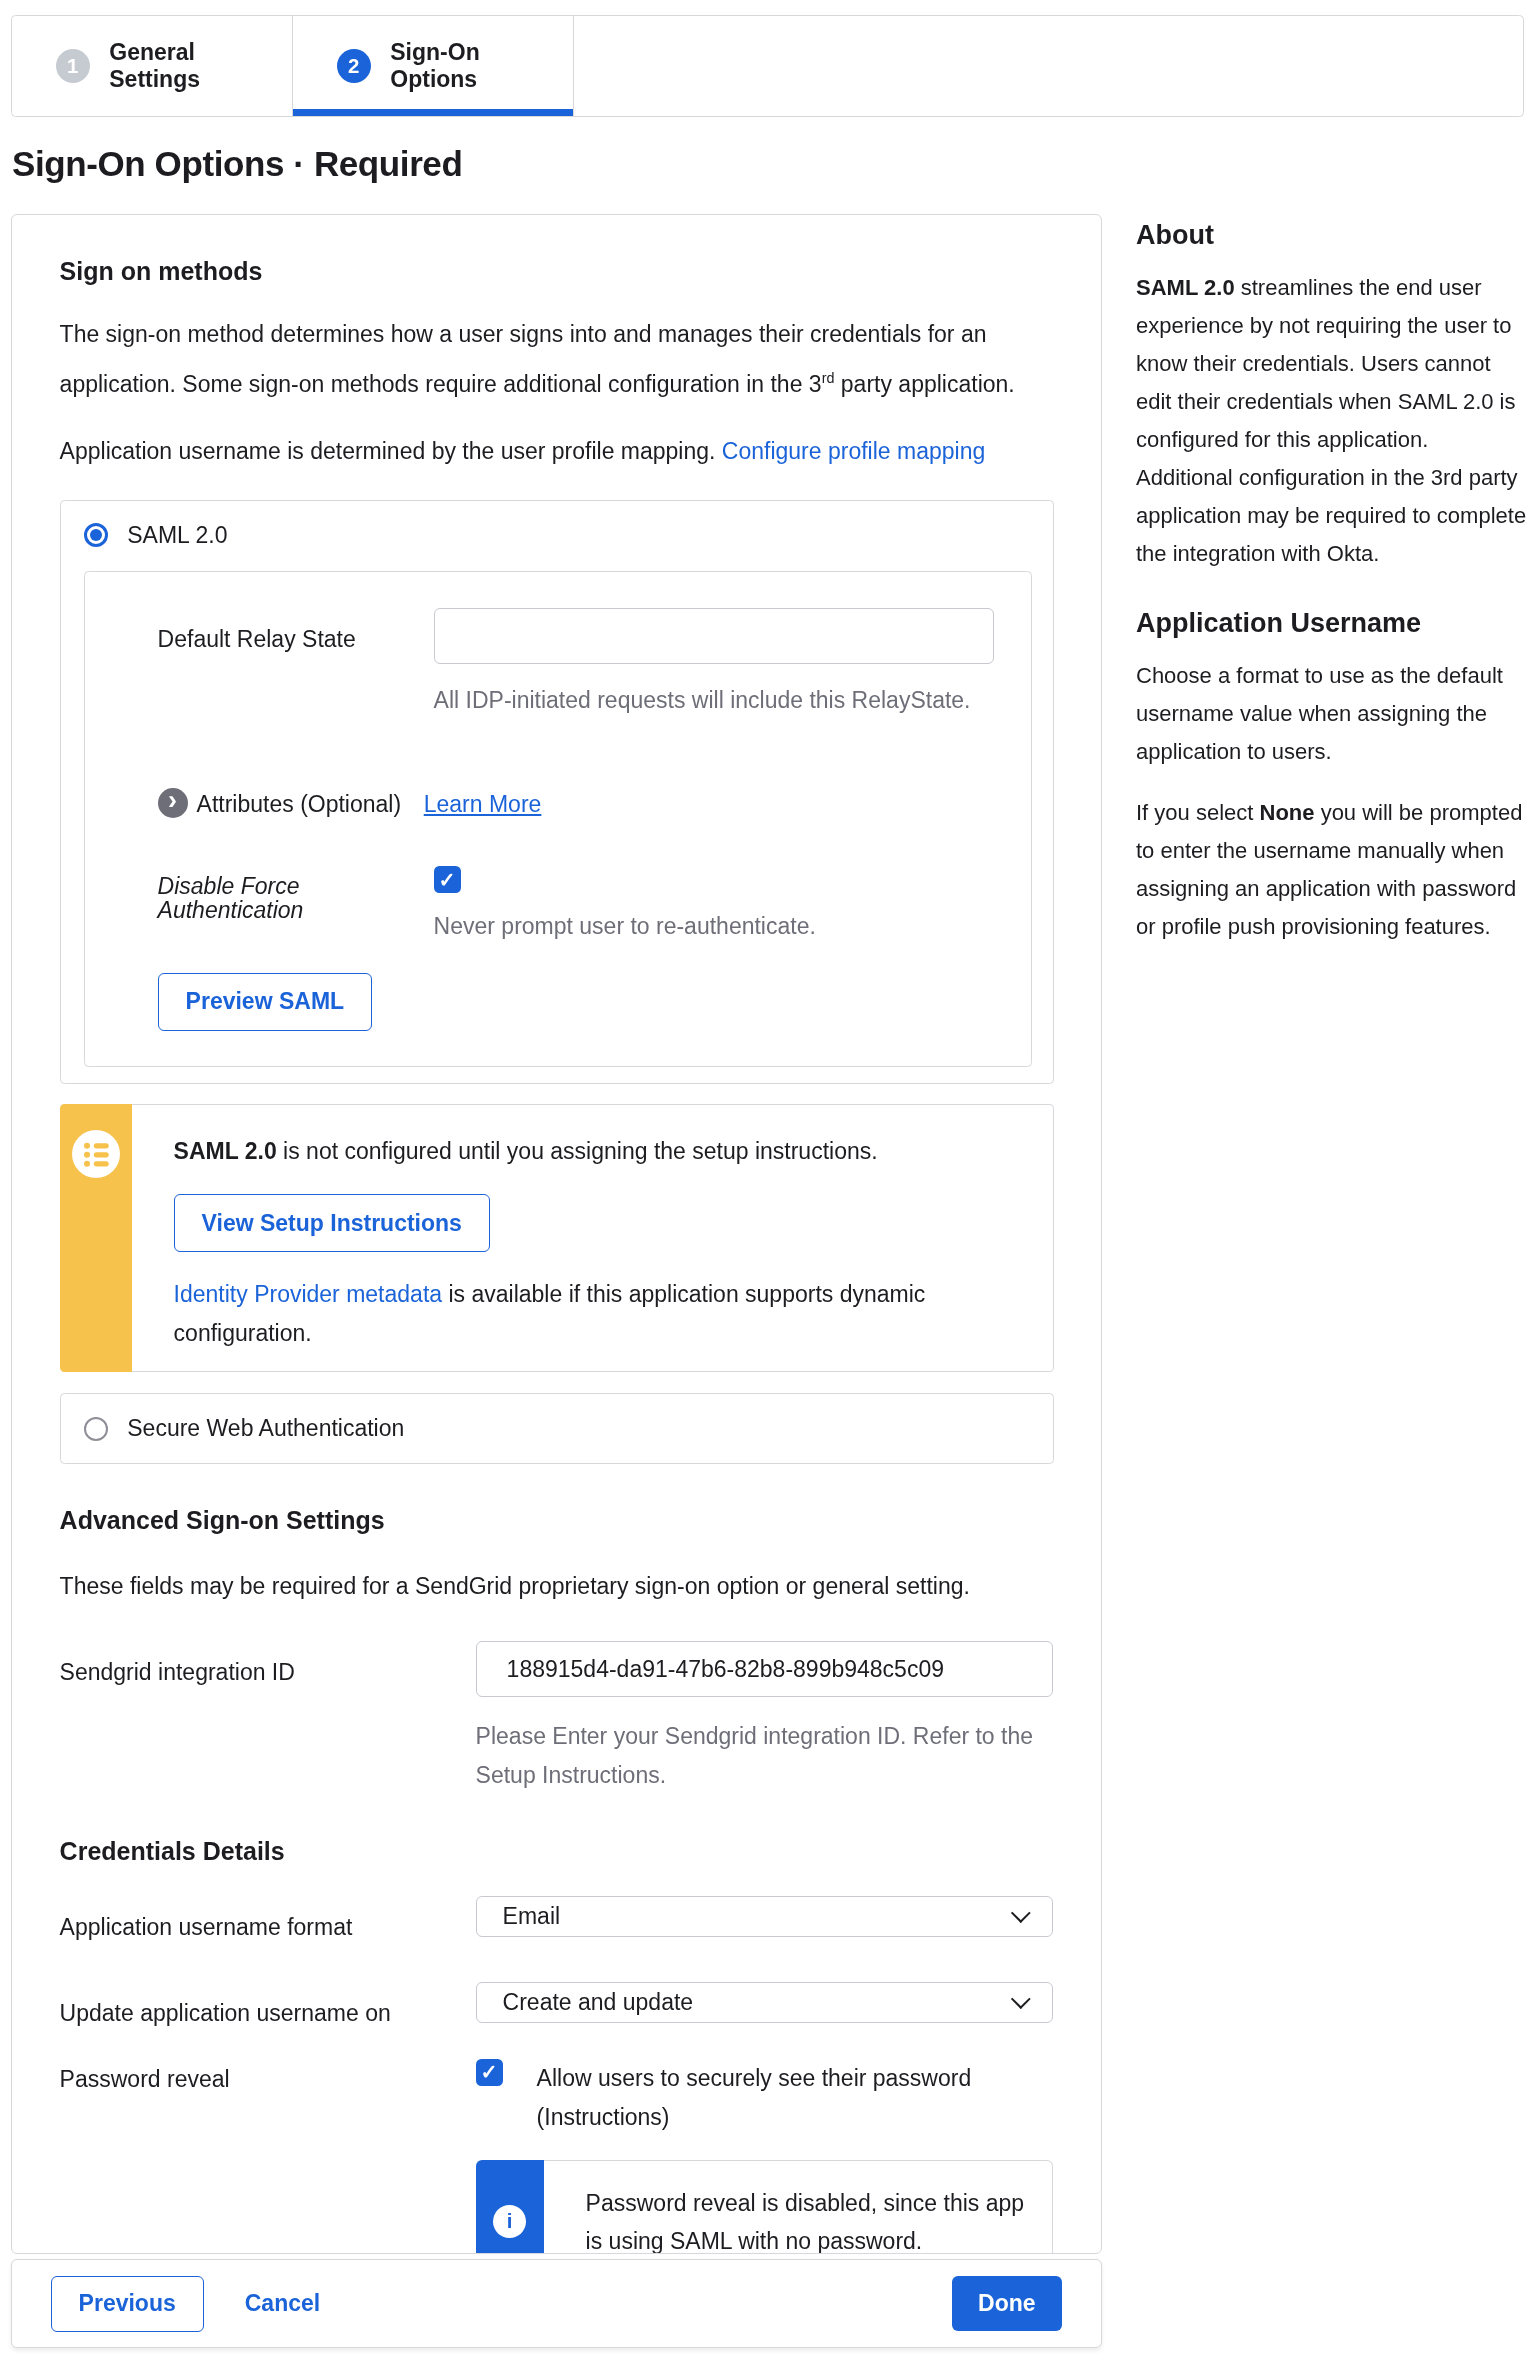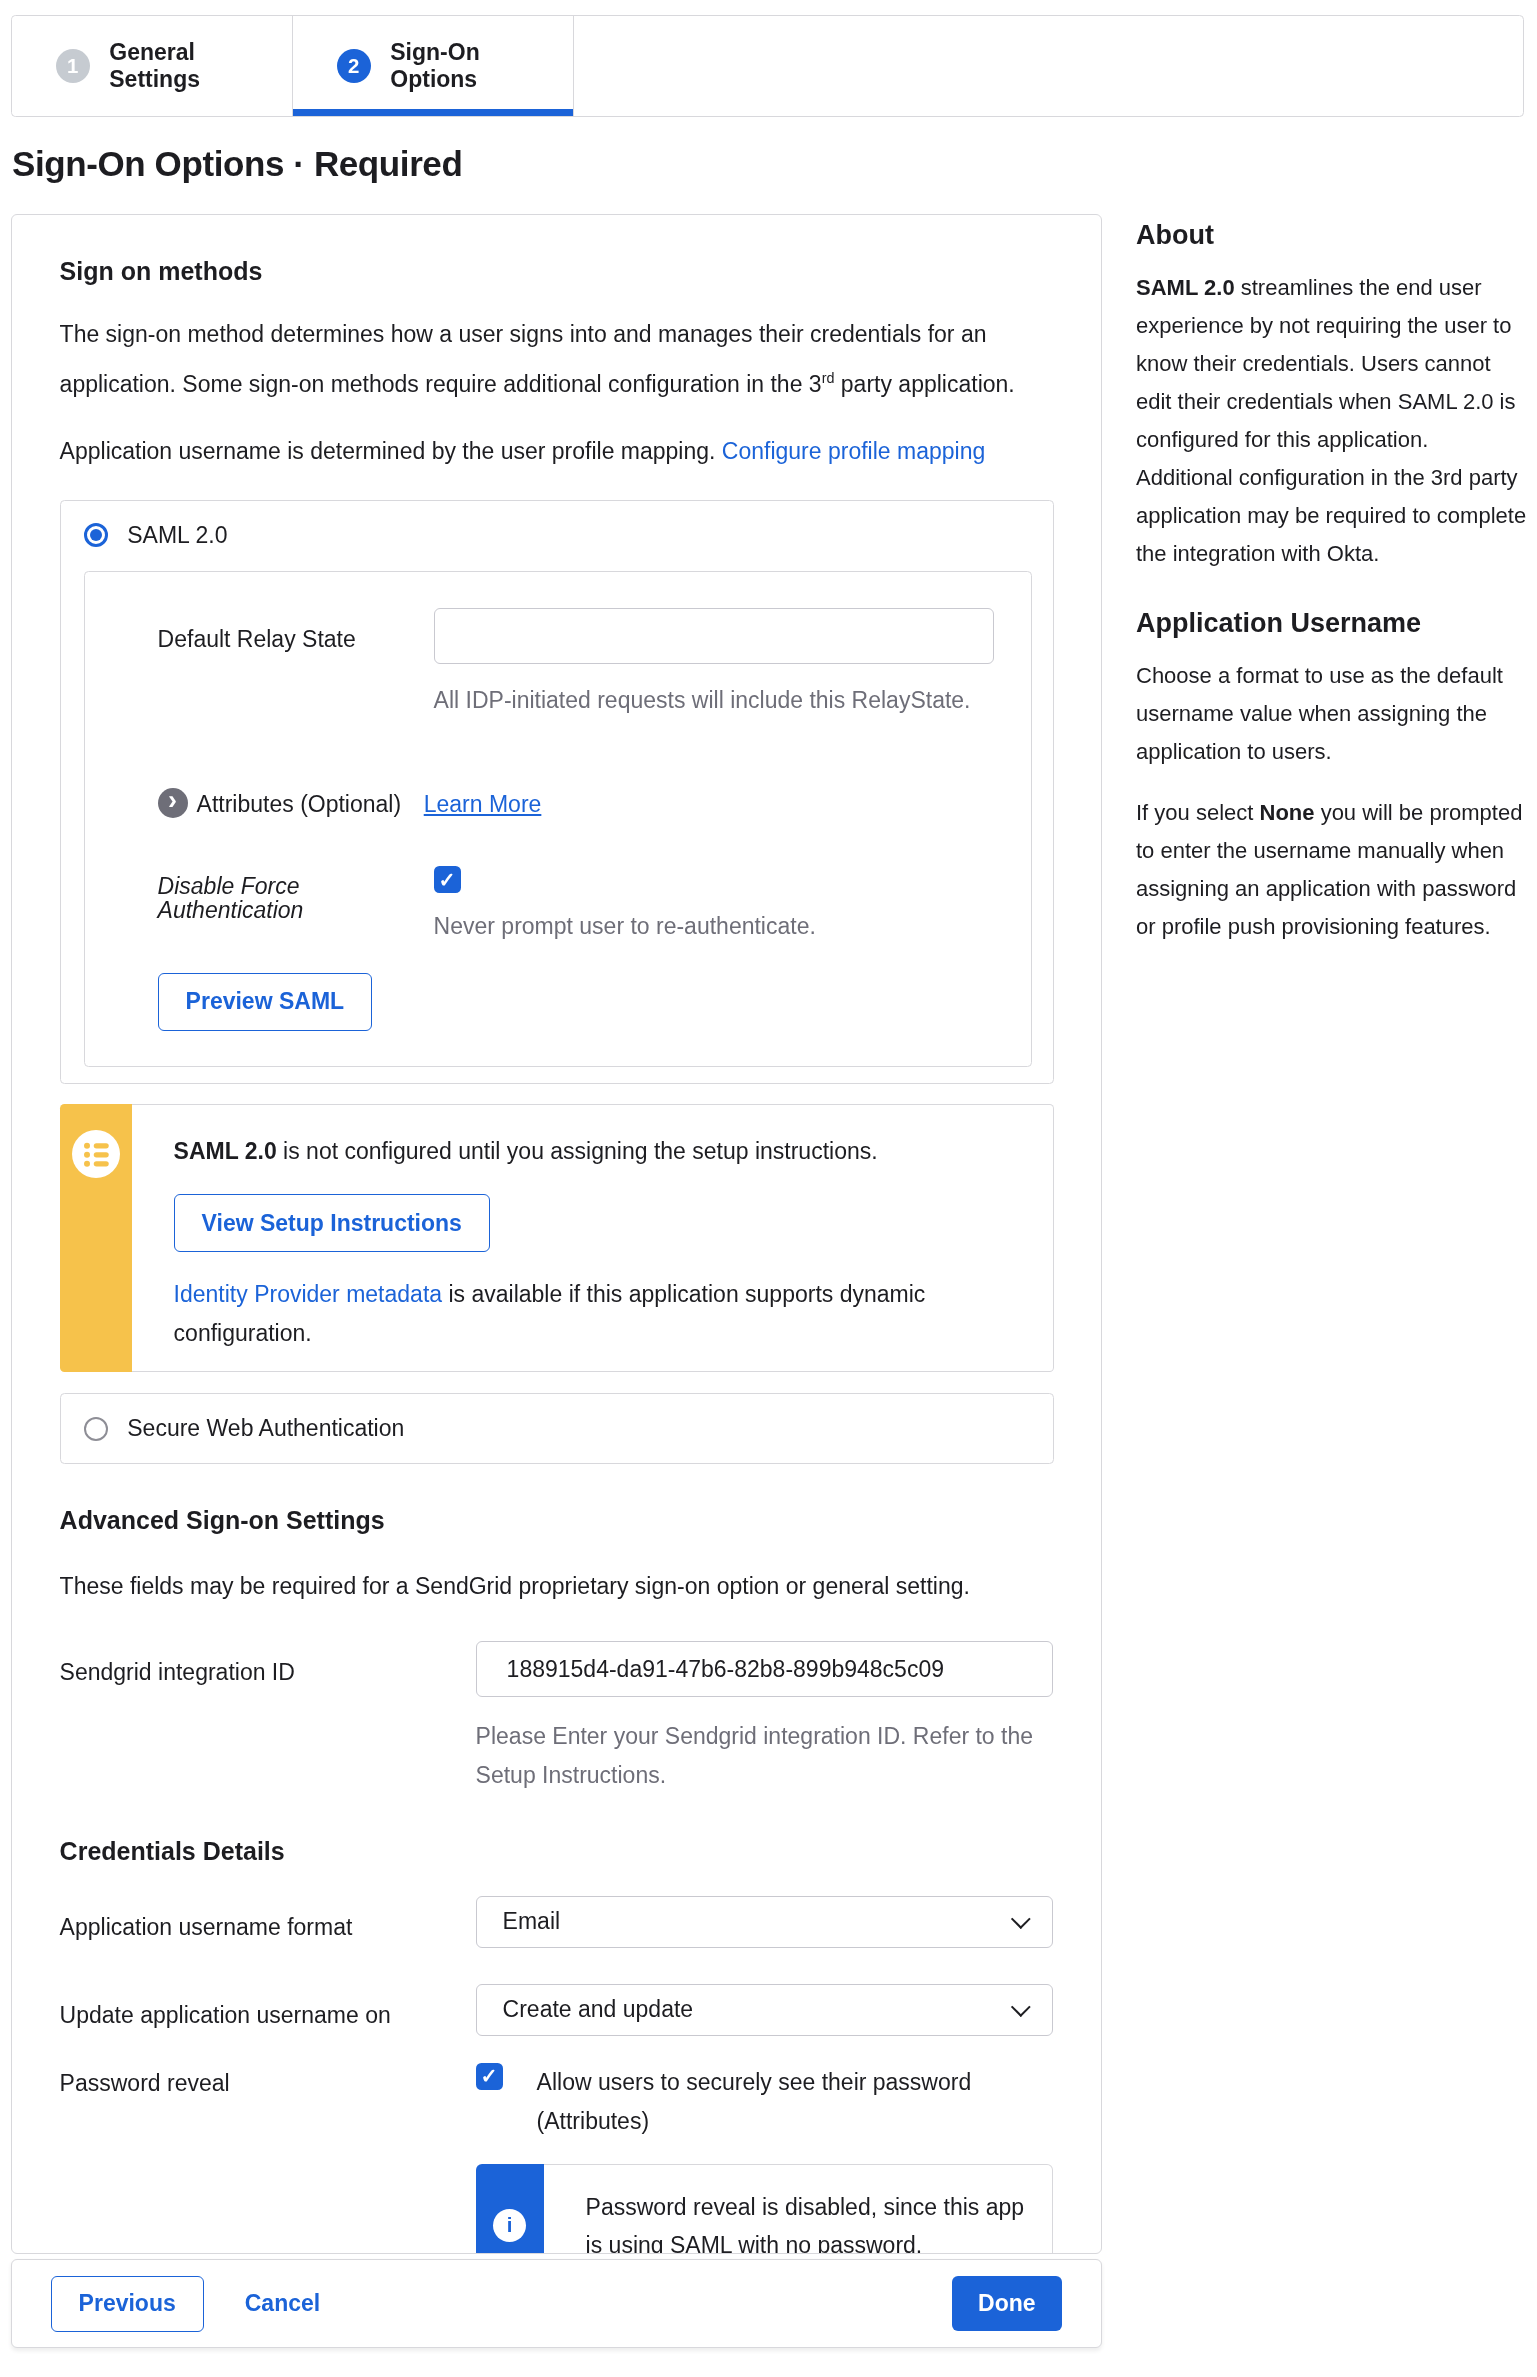--- a/index.html
+++ b/index.html
@@ -69,21 +69,21 @@
   
   .adv-h { margin-top:42px; }
   .adv-p { margin-top:29px; }
   .outer-row { display:flex; margin-top:33px; }
   .outer-row .olabel { width:416px; flex:none; font-size:23px; line-height:38px; padding-top:12px; }
   .outer-field { width:577px; }
   .text-input.wide { width:577px; padding-left:30px; }
 
   
   .cred-h { margin-top:42px; }
-  .select { width:577px; height:52px; border:0.8px solid #c9c9d0; border-radius:6px; display:flex; align-items:center; justify-content:space-between; padding:0 24px 0 26px; font-size:23px; background:#fff; cursor:pointer; }
+  .select { width:577px; height:41px; border:0.8px solid #c9c9d0; border-radius:6px; display:flex; align-items:center; justify-content:space-between; padding:0 24px 0 26px; font-size:23px; background:#fff; cursor:pointer; }
   .chev { width:13.6px; height:13.6px; border-right:2.3px solid #1d1d21; border-bottom:2.3px solid #1d1d21; transform:rotate(45deg); margin-top:-6px; flex:none; }
   .row2 { margin-top:36px; }
   .row3 { margin-top:27px; }
   .row3 .olabel { padding-top:1.5px; }
   .cb-line { display:flex; gap:34px; align-items:flex-start; }
   .cb-text { font-size:23px; line-height:39px; }
 
   
   .blue-callout { display:flex; margin-top:23px; width:577px; }
   .bc-strip { width:68px; background:#1b63d8; border-radius:6px 0 0 6px; display:flex; justify-content:center; align-items:center; flex:none; }
@@ -216,21 +216,21 @@
     </div>
   </div>
 
   <div class="outer-row row3">
     <div class="olabel">Password reveal</div>
     <div class="outer-field">
       <div class="cb-line">
         <span class="checkbox"></span>
         <div>
           <div class="cb-text">Allow users to securely see their password</div>
-          <div class="cb-text">(Attributes)</div>
+          <div class="cb-text">(Instructions)</div>
         </div>
       </div>
 
       <div class="blue-callout">
         <div class="bc-strip">
           <span class="bc-icon"></span>
         </div>
         <div class="bc-body">Password reveal is disabled, since this app is using SAML with no password.</div>
       </div>
     </div>

